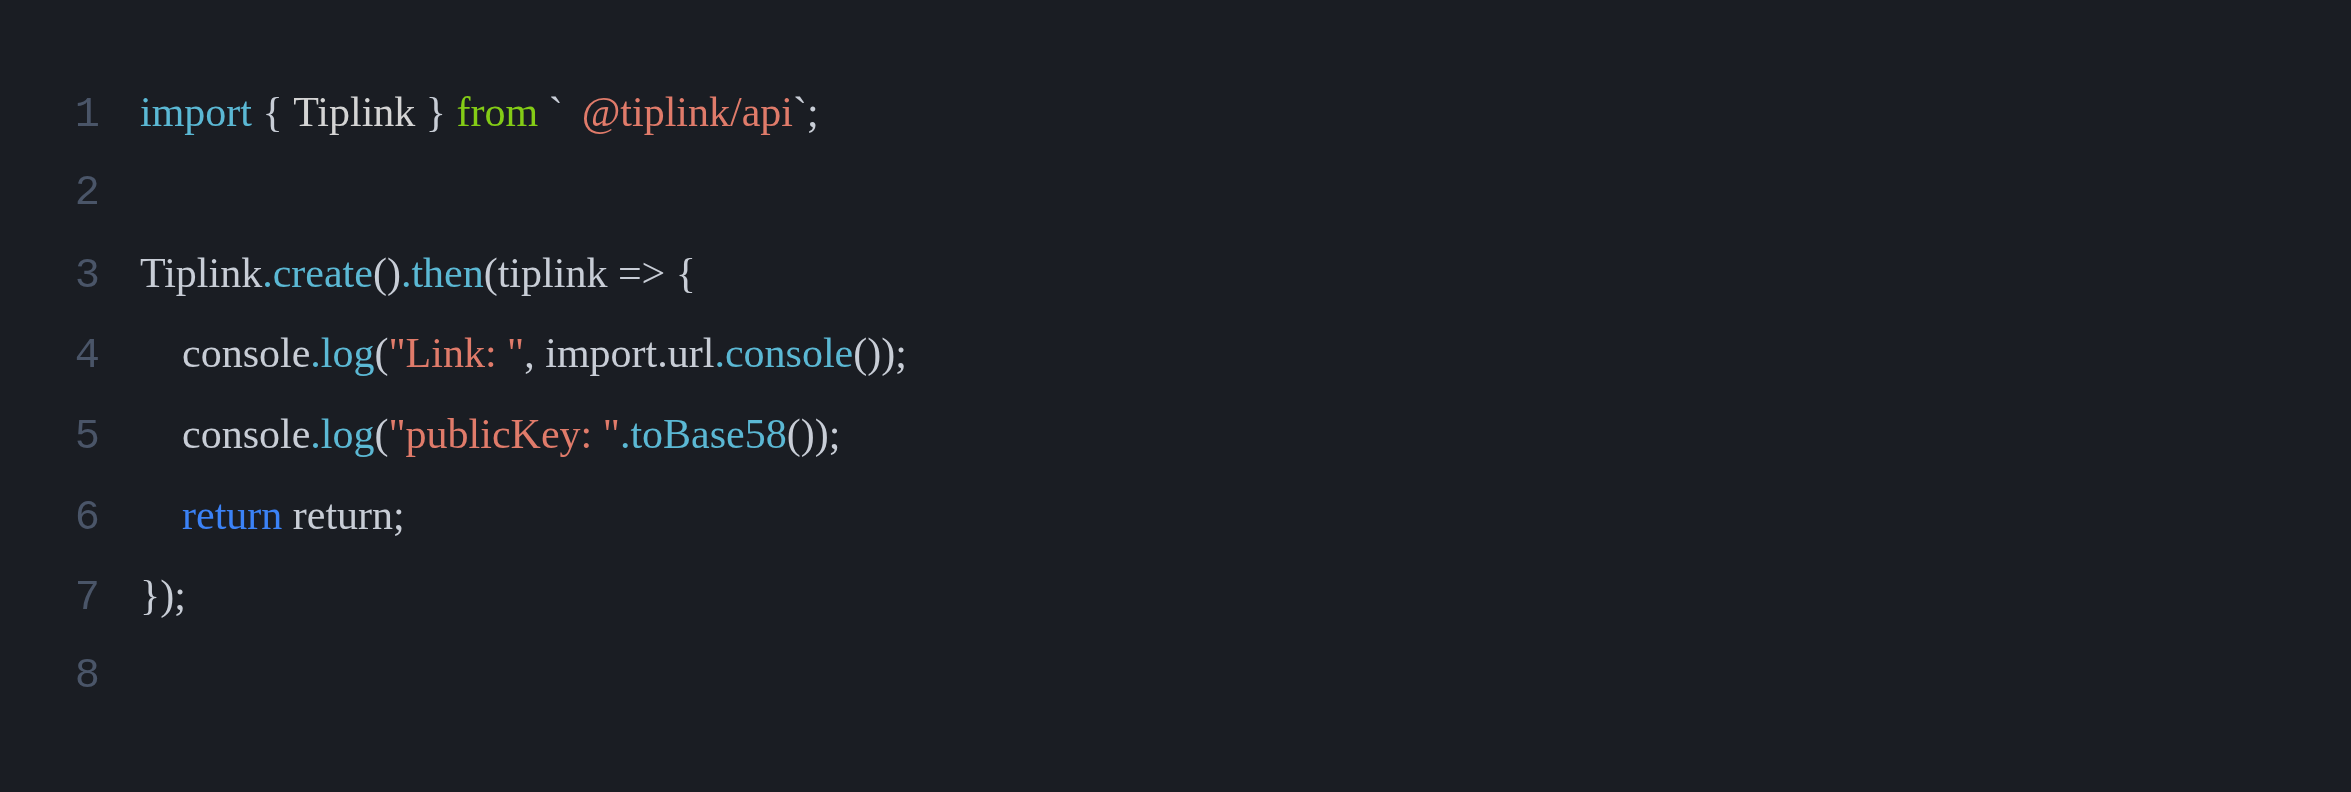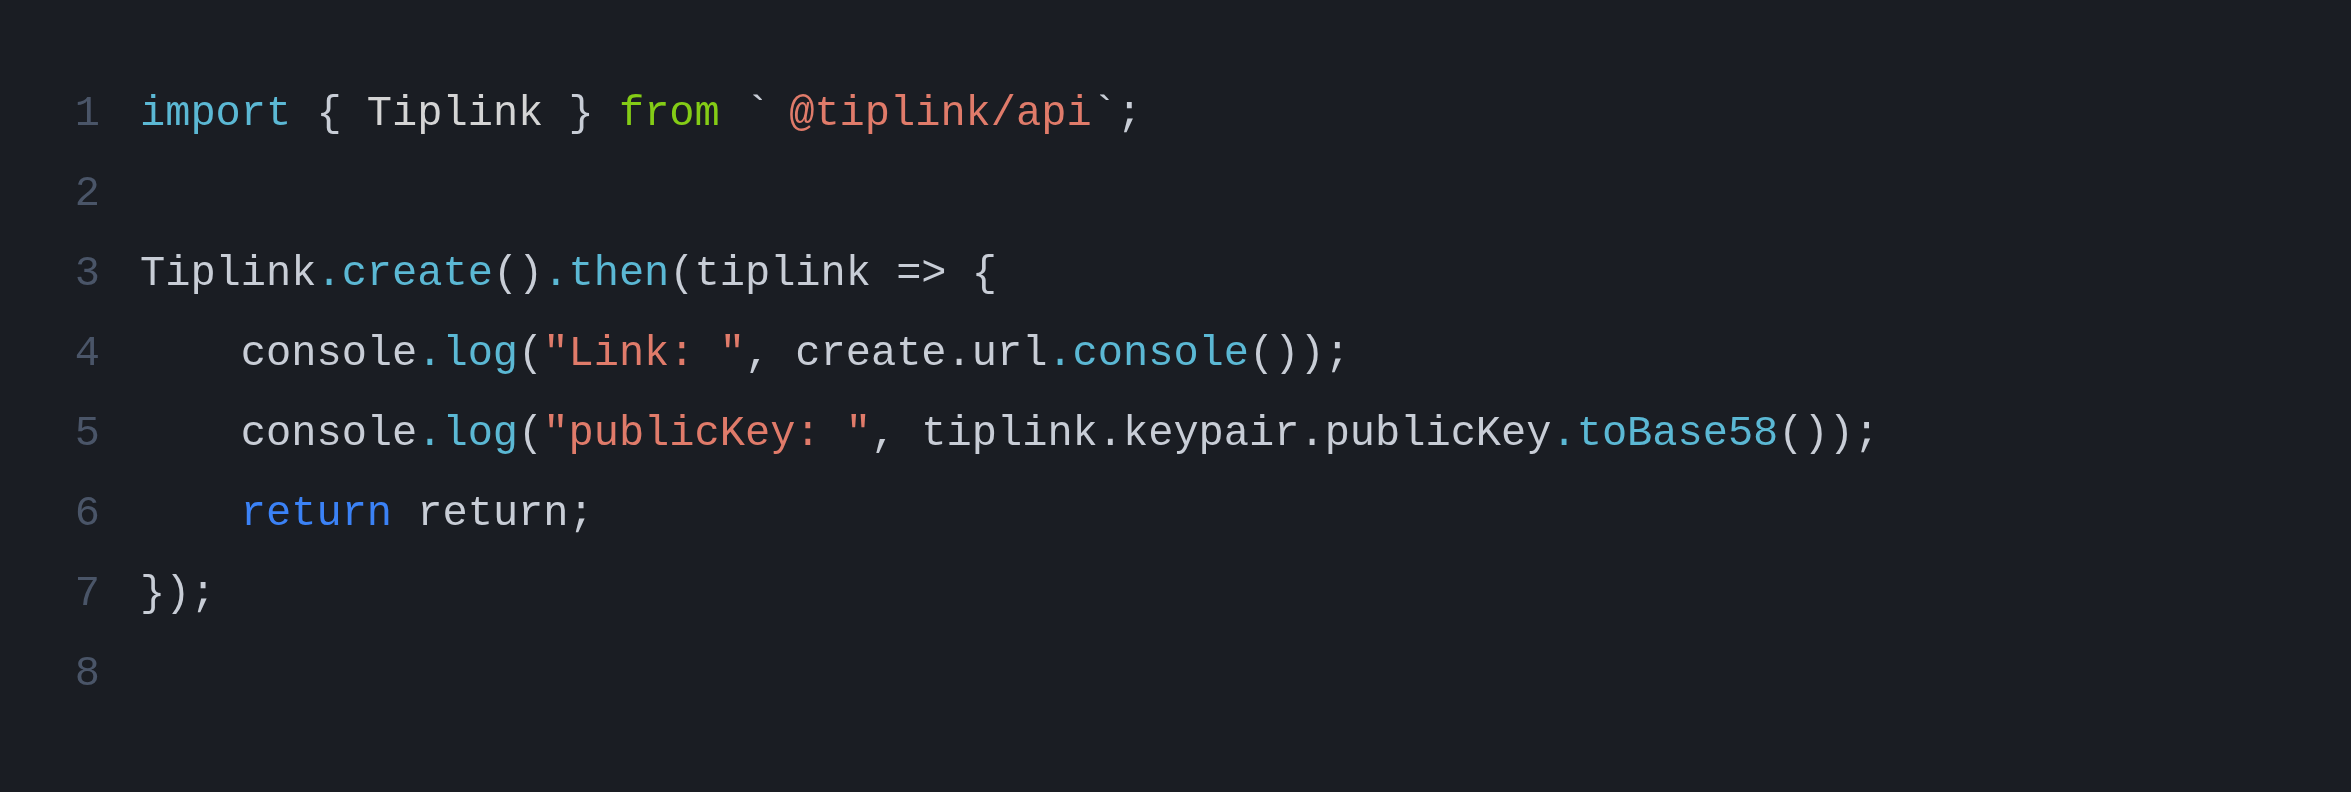--- a/index.html
+++ b/index.html
@@ -48,21 +48,21 @@
       width: 80px;
       min-width: 80px;
       text-align: right;
       padding-right: 40px;
       user-select: none;
       font-family: 'Courier New', Courier, monospace;
     }
 
     .line-content {
       font-size: 42px;
-      font-family: Liberation Mono, monospace;
+      font-family: Liberation Serif, serif;
       white-space: pre;
       display: flex;
       flex-direction: row;
       align-items: flex-start;
       flex-wrap: nowrap;
     }
 
     
     .kw-import { color: #5bb8d4; }       
     .kw-from { color: #84cc16; }           
@@ -86,25 +86,25 @@
       <div class="code-line">
         <span class="line-number">2</span>
         <span class="line-content"></span>
       </div>
       <div class="code-line">
         <span class="line-number">3</span>
         <span class="line-content"><span class="plain">Tiplink</span><span class="obj-method">.create</span><span class="plain">()</span><span class="obj-method">.then</span><span class="plain">(tiplink =&gt; {</span></span>
       </div>
       <div class="code-line">
         <span class="line-number">4</span>
-        <span class="line-content"><span class="plain">    console</span><span class="obj-method">.log</span><span class="plain">(</span><span class="string-val">"Link: "</span><span class="plain">, create.url</span><span class="obj-method">.console</span><span class="plain">());</span></span>
+        <span class="line-content"><span class="plain">    console</span><span class="obj-method">.log</span><span class="plain">(</span><span class="string-val">"Link: "</span><span class="plain">, import.url</span><span class="obj-method">.console</span><span class="plain">());</span></span>
       </div>
       <div class="code-line">
         <span class="line-number">5</span>
-        <span class="line-content"><span class="plain">    console</span><span class="obj-method">.log</span><span class="plain">(</span><span class="string-val">"publicKey: "</span><span class="plain">, tiplink.keypair.publicKey</span><span class="obj-method">.toBase58</span><span class="plain">());</span></span>
+        <span class="line-content"><span class="plain">    console</span><span class="obj-method">.log</span><span class="plain">(</span><span class="string-val">"publicKey: "</span><span class="obj-method">.toBase58</span><span class="plain">());</span></span>
       </div>
       <div class="code-line">
         <span class="line-number">6</span>
         <span class="line-content"><span class="plain">    </span><span class="kw-return">return</span><span class="plain"> return;</span></span>
       </div>
       <div class="code-line">
         <span class="line-number">7</span>
         <span class="line-content"><span class="plain">});</span></span>
       </div>
       <div class="code-line">

